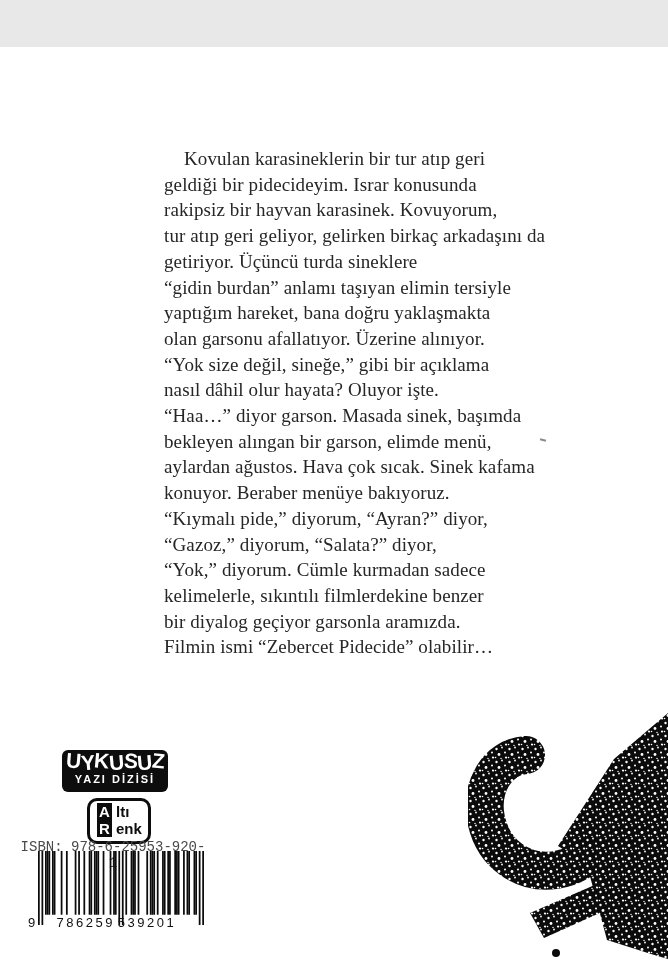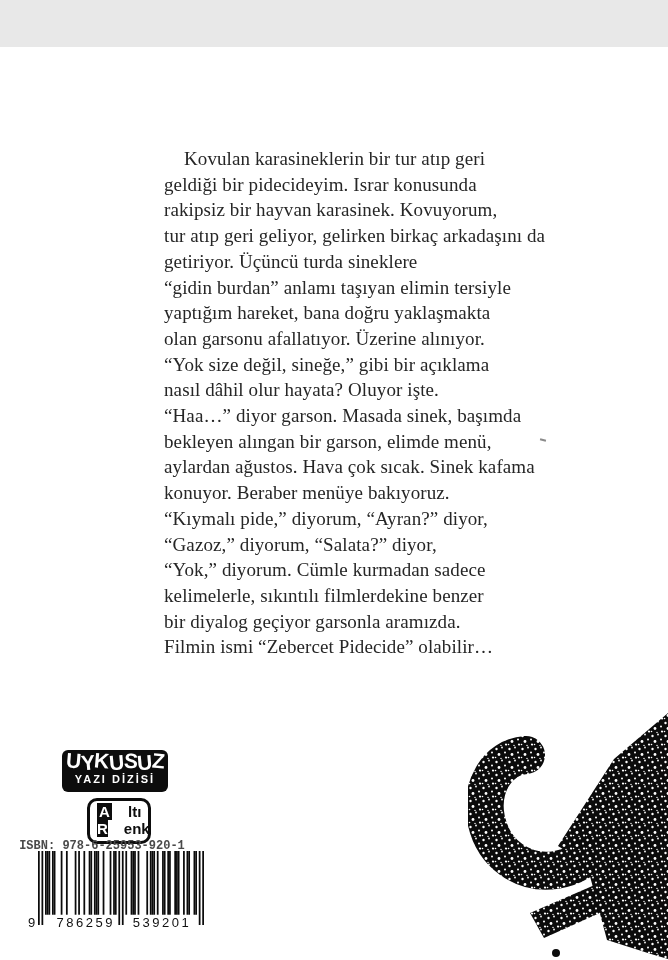--- a/index.html
+++ b/index.html
@@ -27,35 +27,35 @@
   .uykusuz .subtitle{font-size:11px;font-weight:bold;letter-spacing:2px;margin-top:1px;}
   
   .altirenk{
     position:absolute;left:87px;top:751px;width:64px;height:46px;box-sizing:border-box;
     border:3px solid #0d0d0d;border-radius:10px;background:#fff;
     font-family:"Liberation Sans", sans-serif;font-weight:bold;font-size:15px;
     color:#0d0d0d;padding:2px 0 0 7px;line-height:17px;
   }
   .altirenk .lrow{display:flex;align-items:stretch;height:17px;}
   .altirenk .chip{background:#0d0d0d;color:#fff;width:15px;text-align:center;display:inline-block;}
-  .altirenk .rest{padding-left:16px;}
+  .altirenk .rest{padding-left:4px;}
   
   .isbn-label{
-    position:absolute;left:9px;top:792px;width:186px;text-align:center;
-    font-family:"Liberation Mono", monospace;font-size:12px;color:#4a4a4a;font-weight:bold;
+    position:absolute;left:20px;top:792px;width:186px;text-align:center;
+    font-family:"Liberation Mono", monospace;font-size:14px;color:#4a4a4a;
   }
   .barcode{position:absolute;left:28px;top:802px;width:178px;height:88px;}
   .barcode svg{position:absolute;left:10px;top:2px;width:166px;height:74px;}
   .barcode .digit{
     position:absolute;font-family:"Liberation Sans", sans-serif;font-size:13px;
     color:#111;letter-spacing:2.5px;top:66px;
   }
   .barcode .d9{left:0px;width:10px;letter-spacing:0;}
   .barcode .dg1{left:17px;width:70px;text-align:right;}
-  .barcode .dg2{left:99px;width:70px;text-align:center;}
+  .barcode .dg2{left:84px;width:70px;text-align:center;}
   
   .illus{position:absolute;left:468px;top:660px;width:200px;height:300px;}
 </style>
 </head>
 <body>
 
 <div id="page">
 
   <div class="synopsis">Kovulan karasineklerin bir tur atıp geri
 geldiği bir pidecideyim. Israr konusunda

